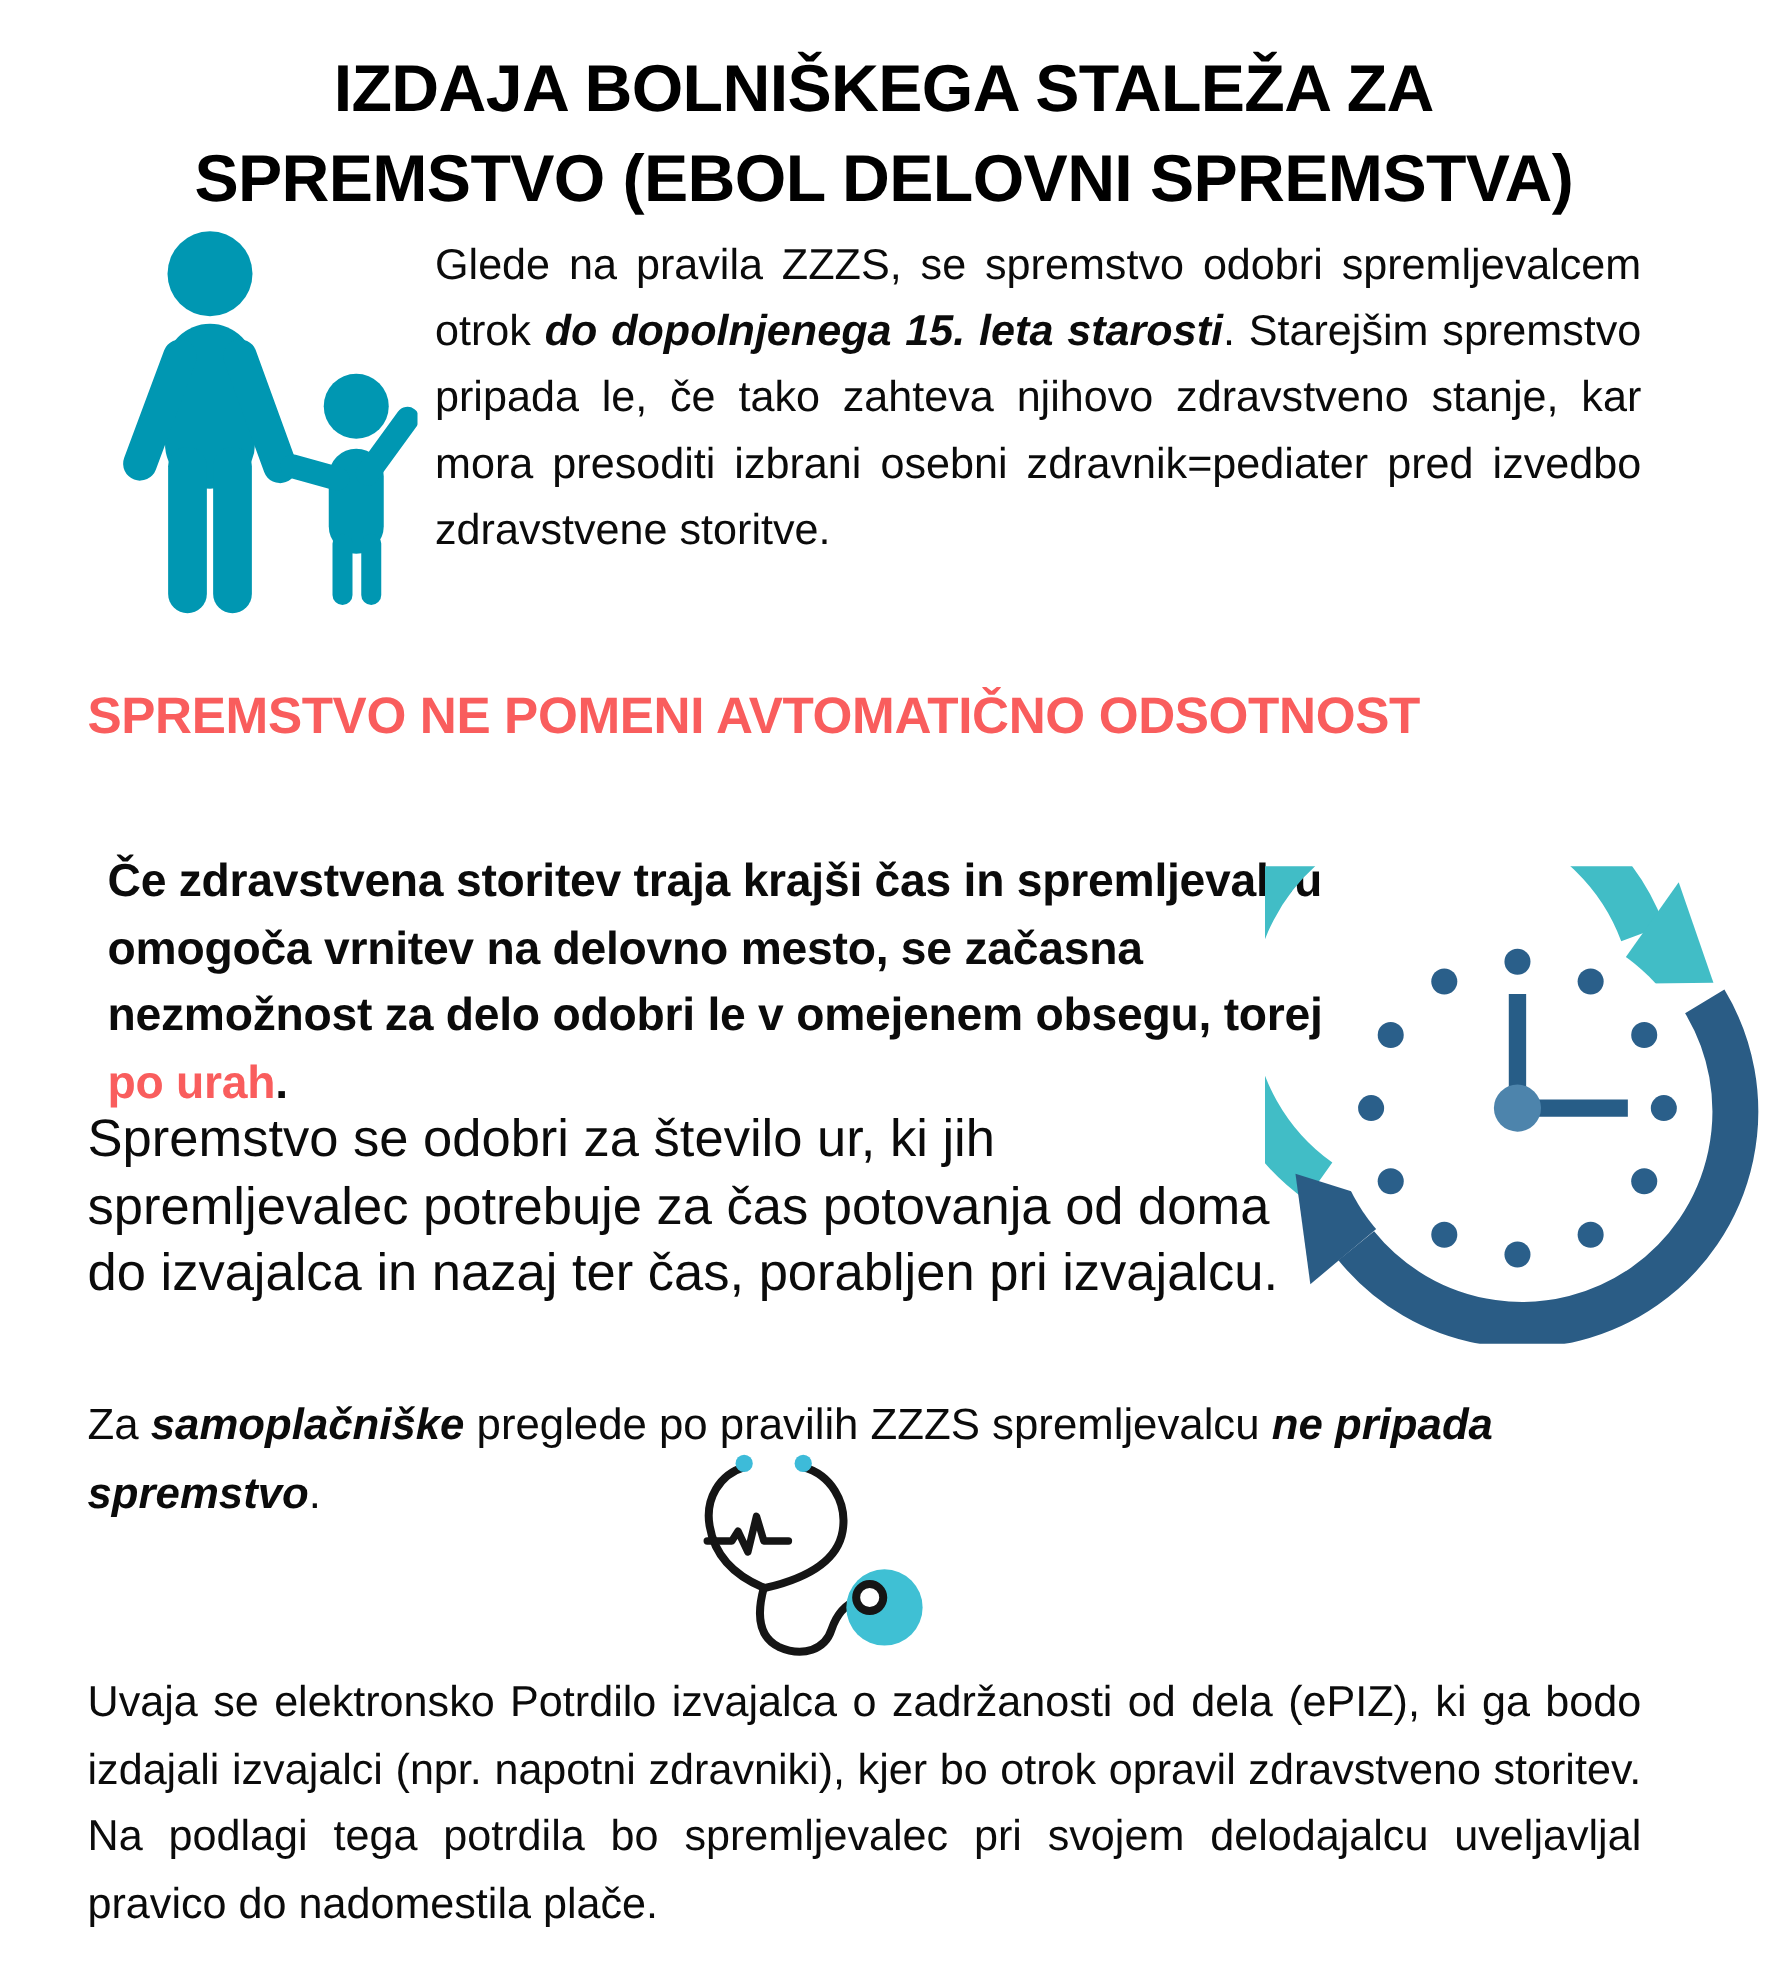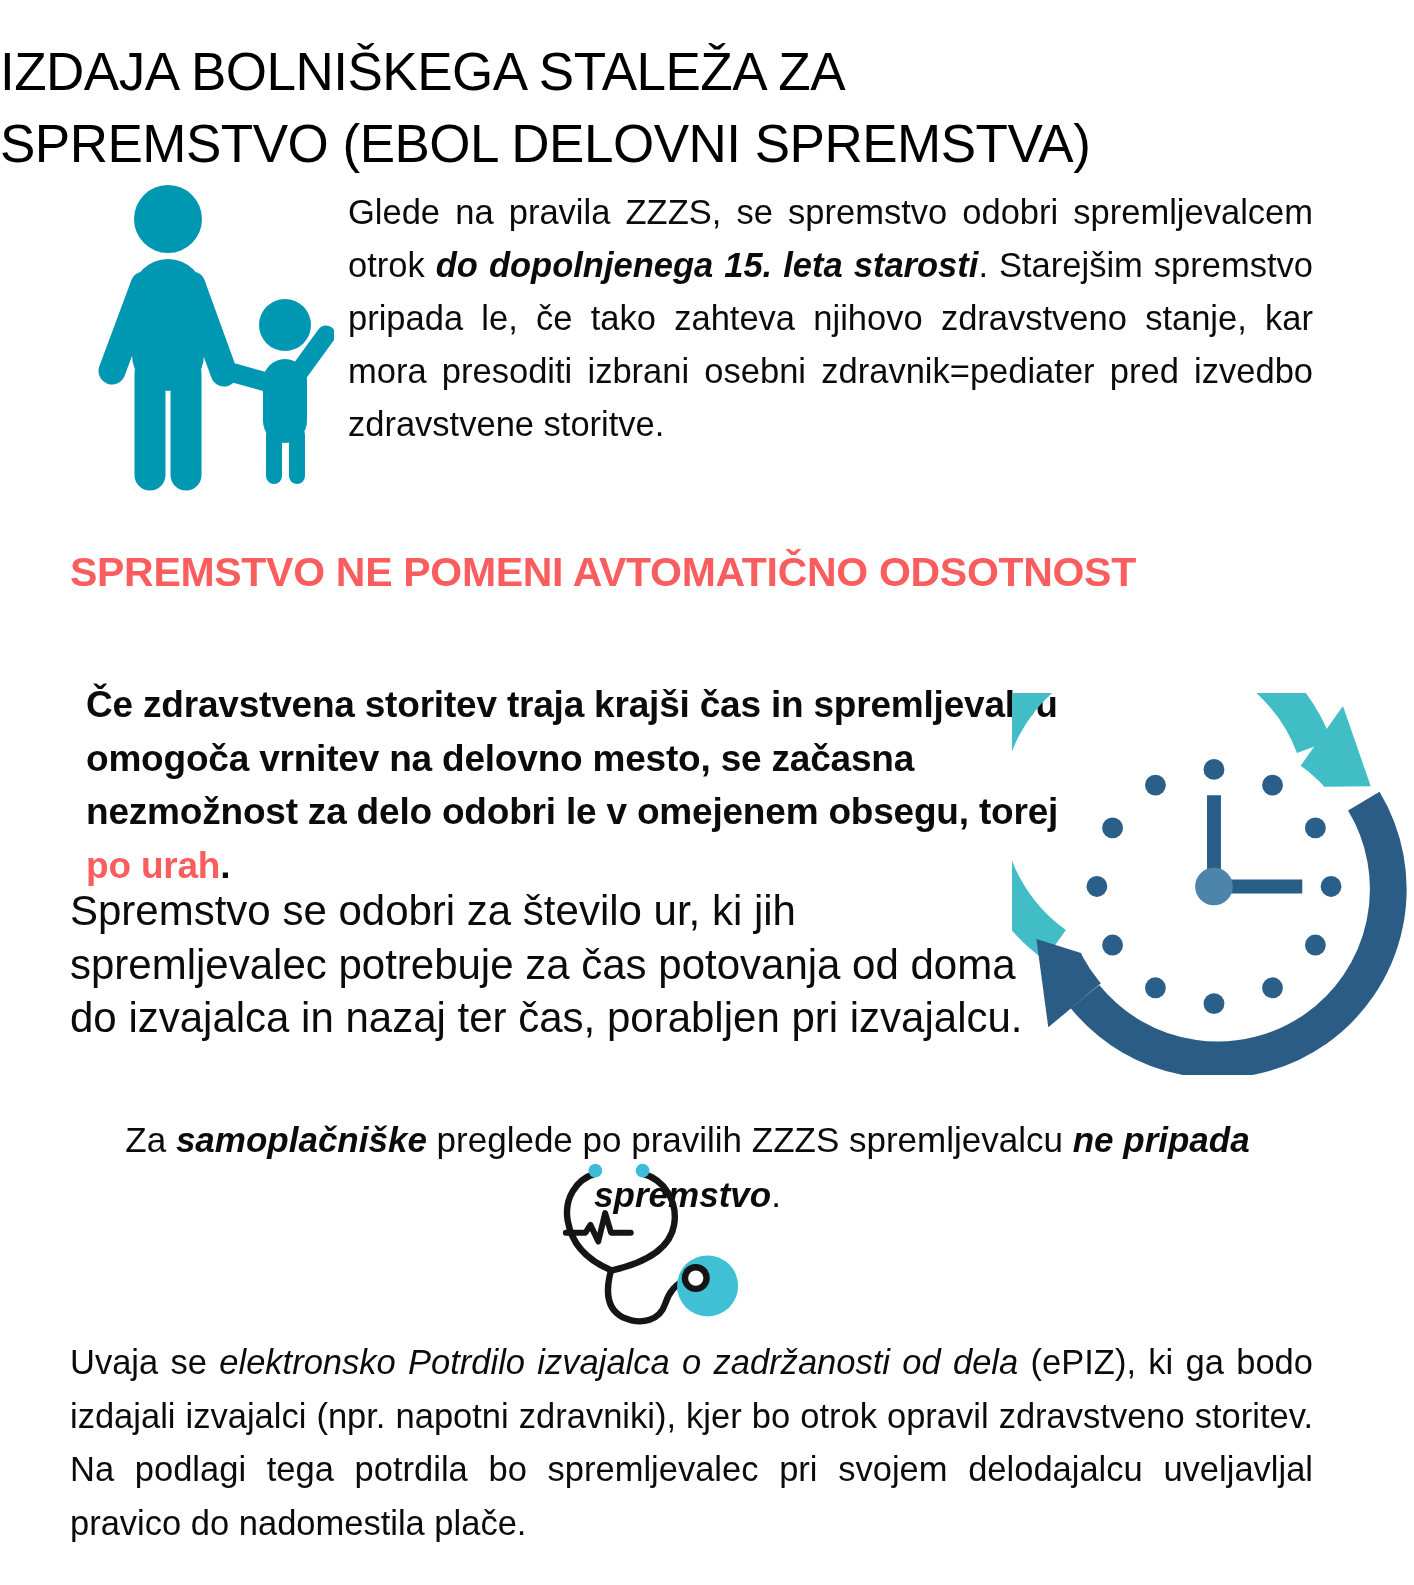--- a/index.html
+++ b/index.html
@@ -1,39 +1,39 @@
 <!DOCTYPE html>
 <html><head>
 <meta charset="utf-8">
 <style>
   html,body{margin:0;padding:0;background:#fff;}
   .page{position:relative;width:1414px;height:1585px;background:#fff;overflow:hidden;
         font-family:"Liberation Sans",sans-serif;color:#0b0b0b;}
-  .title{position:absolute;top:36px;left:0;right:0;margin:0;
-         font-size:53px;font-weight:400;line-height:72px;letter-spacing:-0.5px;color:#000;}
+  .title{position:absolute;top:36px;left:0;right:0;margin:0;text-align:center;
+         font-size:53px;font-weight:700;line-height:72px;letter-spacing:-0.5px;color:#000;}
   .tline{display:block;}
   .icon-adult-child{position:absolute;left:72px;top:183px;width:262px;height:312px;}
   .intro{position:absolute;left:348px;top:186px;width:965px;margin:0;
          font-size:34.5px;line-height:53px;text-align:justify;}
   .red-heading{position:absolute;left:70px;top:542px;margin:0;font-size:41px;line-height:61px;
          color:#F95D5D;font-weight:700;letter-spacing:-0.3px;}
   .hline{display:block;}
   .hours-bold{position:absolute;left:70px;top:662px;width:1010px;margin:16px;
          font-size:37px;line-height:53.5px;font-weight:700;letter-spacing:-0.2px;}
   .red-inline{color:#F95D5D;}
   .hours-normal{position:absolute;left:70px;top:884px;width:980px;margin:0;
          font-size:42px;line-height:53.5px;}
   .icon-clock{position:absolute;left:1012px;top:693px;width:398px;height:382px;}
   .selfpay{position:absolute;left:70px;top:1112px;width:1235px;margin:0;
-         font-size:35px;line-height:55px;text-align:center;}
+         font-size:35px;line-height:55px;}
   .icon-stetho{position:absolute;left:552px;top:1148px;width:192px;height:202px;}
   .changes-h{position:absolute;left:70px;top:1283px;margin:0;font-size:35px;font-weight:700;}
   .changes-p{position:absolute;left:70px;top:1336px;width:1243px;margin:0;
          font-size:34.5px;line-height:53.5px;text-align:justify;}
-  .italic{font-style:italic;}
+  .italic{}
   strong{font-weight:700;font-style:italic;}
 </style>
 </head>
 <body>
 
 <div class="page">
 
   <h1 class="title">
       <span class="tline">IZDAJA BOLNIŠKEGA STALEŽA ZA</span>
       <span class="tline">SPREMSTVO (EBOL DELOVNI SPREMSTVA)</span>

